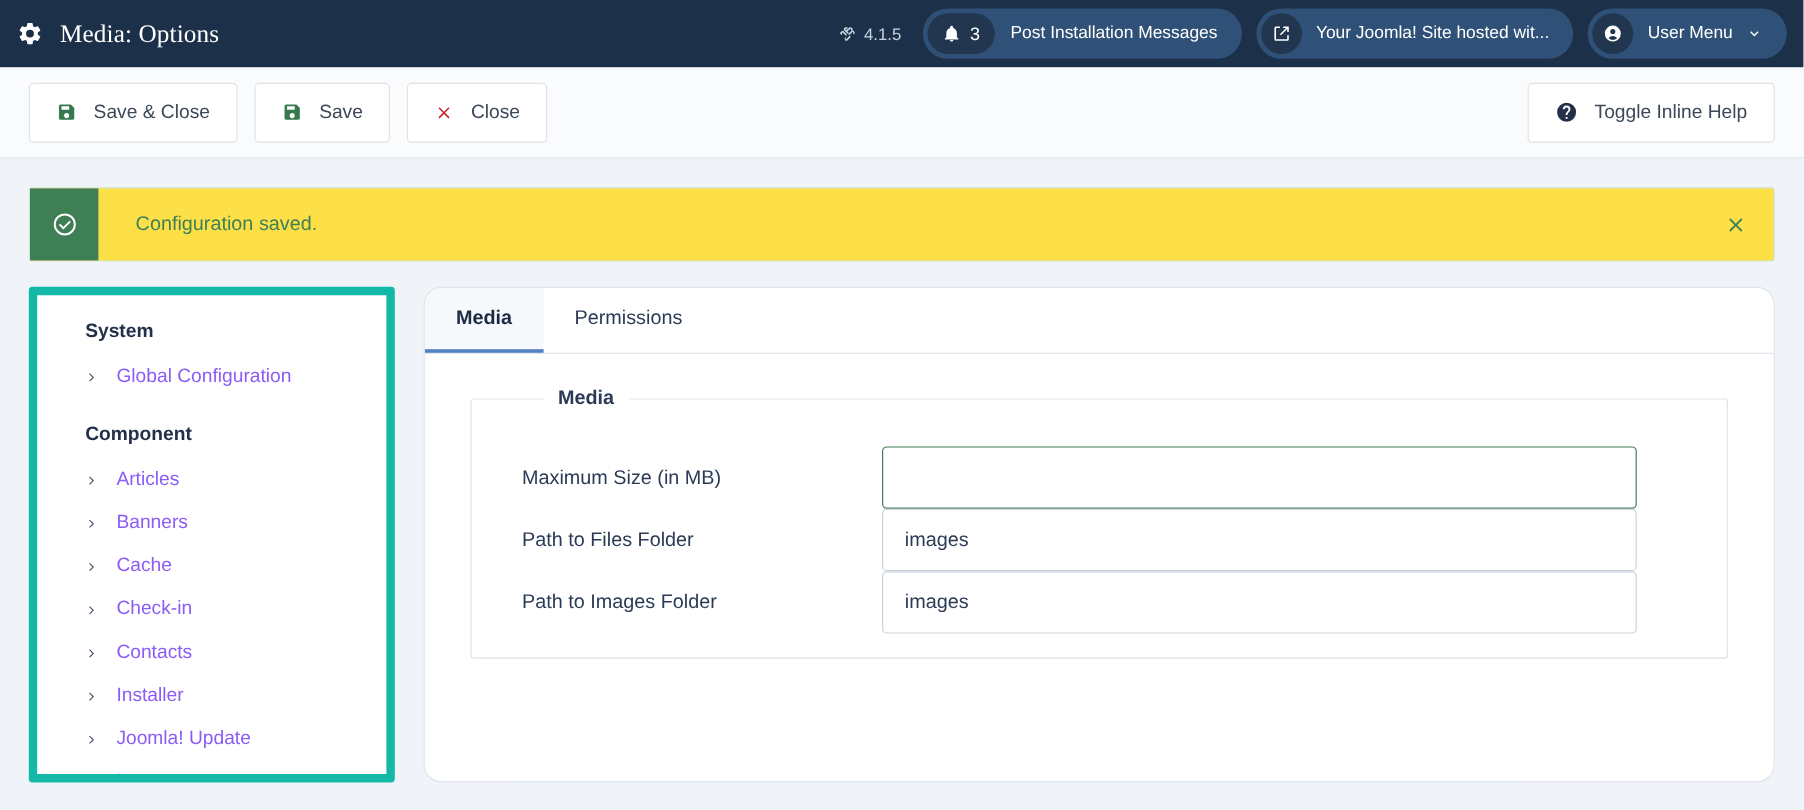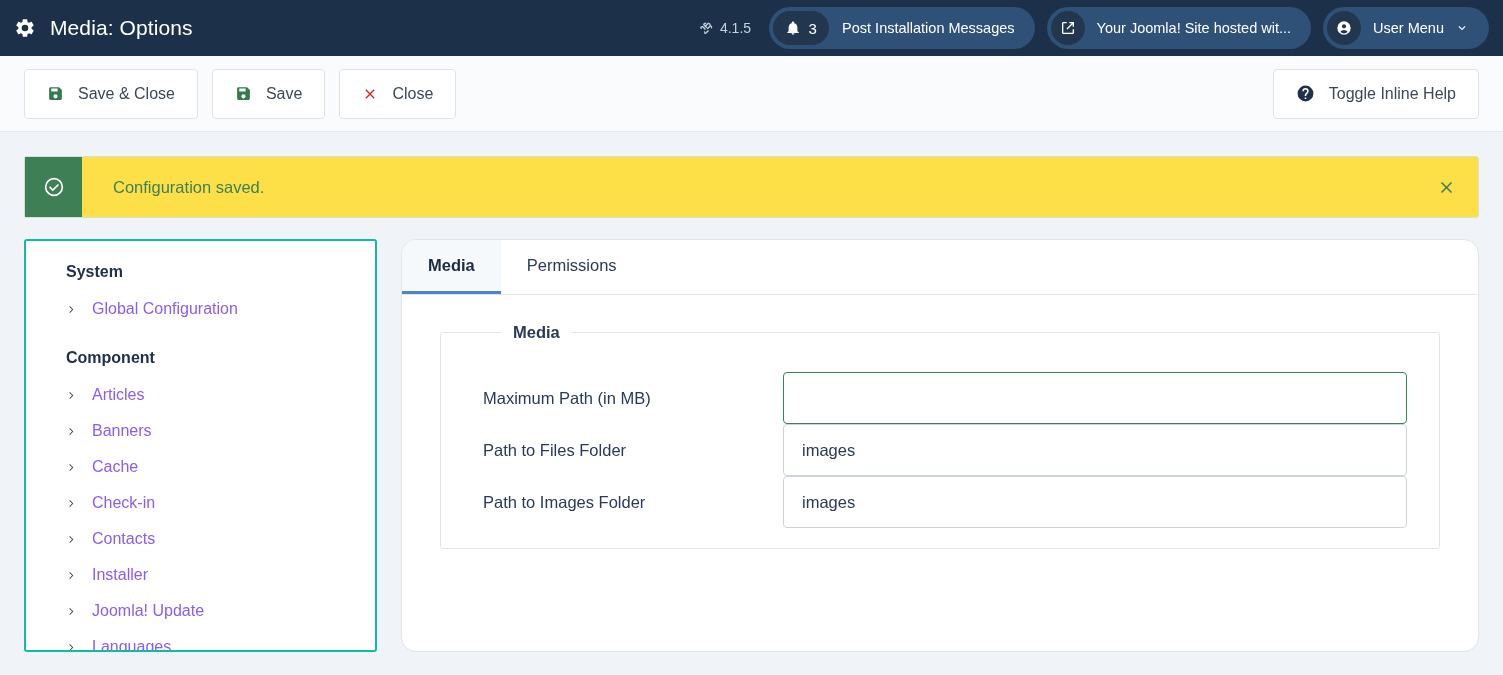--- a/index.html
+++ b/index.html
@@ -21,20 +21,21 @@
     align-items: center;
     padding: 0 14px 0 14px;
     position: relative;
   }
   .brand {
     display: flex;
     align-items: center;
     gap: 14px;
     flex: 1 1 auto;
     min-width: 0;
+    font-family: Liberation Serif, serif;
   }
   .brand-gear { width: 22px; height: 22px; display: block; color: #ffffff; flex: none; }
   .brand-title {
     color: #ffffff;
     font-size: 21px;
     font-weight: 400;
     letter-spacing: .1px;
     white-space: nowrap;
   }
   .top-right {
@@ -164,24 +165,24 @@
   .alert-close svg { width: 19px; height: 19px; display: block; fill: #3f7f55; }
 
   
   .content {
     display: flex;
     padding: 21px 24px 0 24px;
     gap: 24px;
     height: calc(675px - 56px - 76px - 24px - 64px - 21px);
   }
   .sidebar {
-    width: 353px;
+    width: 305px;
     flex: none;
     background: #ffffff;
-    border: 2px solid #14b8a6;
+    border: 7px solid #14b8a6;
     border-radius: 3px;
     padding: 22px 0 0 0;
     overflow: hidden;
   }
   .side-heading {
     font-size: 16px;
     font-weight: bold;
     color: #22304a;
     padding: 0 40px;
     margin-bottom: 10px;
@@ -493,21 +494,21 @@
       <div class="tab">
         <span>Permissions</span>
       </div>
     </div>
 
     <div class="form-area">
       <fieldset class="media-set">
         <legend>Media</legend>
 
         <div class="field-row">
-          <label class="field-label">Maximum Path (in MB)</label>
+          <label class="field-label">Maximum Size (in MB)</label>
           <input class="field-input valid-green" type="text" value="" style="">
         </div>
 
         <div class="field-row">
           <label class="field-label">Path to Files Folder</label>
           <input class="field-input" type="text" value="images" style="">
         </div>
 
         <div class="field-row">
           <label class="field-label">Path to Images Folder</label>

